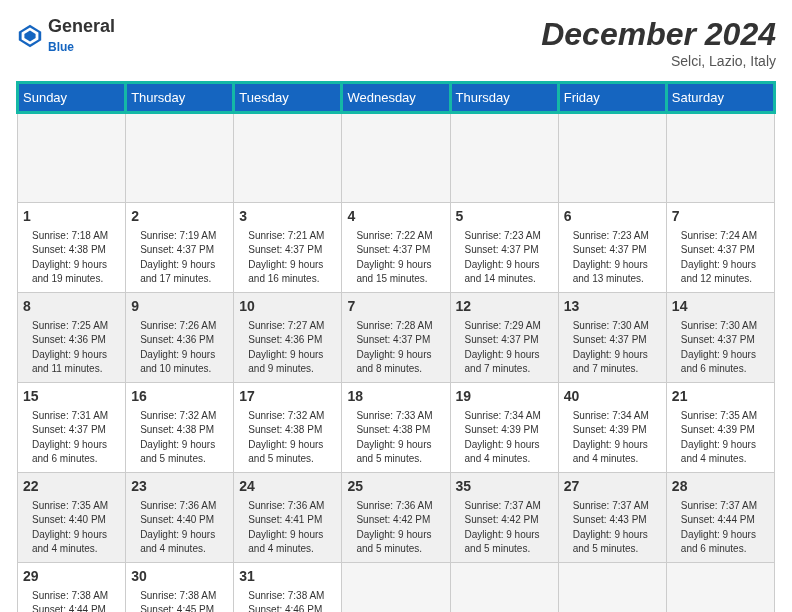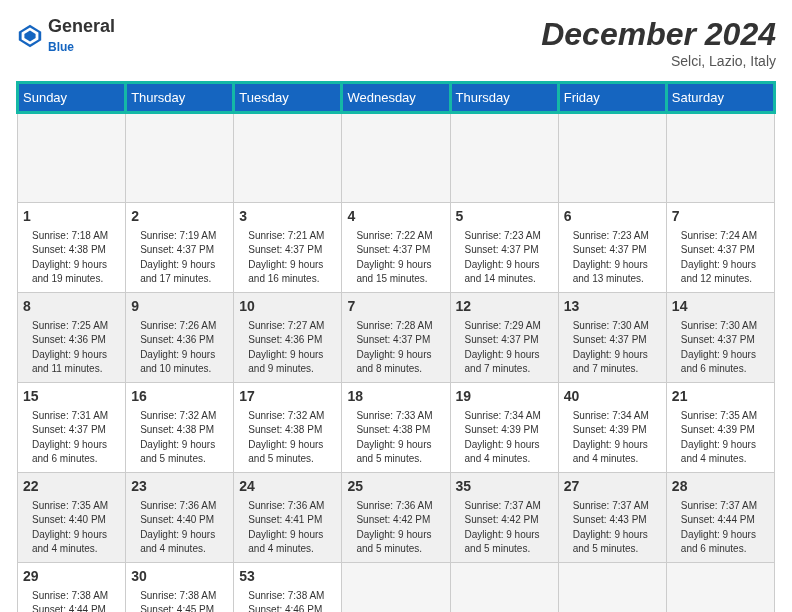--- a/index.html
+++ b/index.html
@@ -258,21 +258,21 @@
       <tr>
         <td>
           <span class="day-number">29</span>
           <div class="day-info">Sunrise: 7:38 AM<br>Sunset: 4:44 PM<br>Daylight: 9 hours and 6 minutes.</div>
         </td>
         <td>
           <span class="day-number">30</span>
           <div class="day-info">Sunrise: 7:38 AM<br>Sunset: 4:45 PM<br>Daylight: 9 hours and 7 minutes.</div>
         </td>
         <td>
-          <span class="day-number">53</span>
+          <span class="day-number">31</span>
           <div class="day-info">Sunrise: 7:38 AM<br>Sunset: 4:46 PM<br>Daylight: 9 hours and 8 minutes.</div>
         </td>
         <td class="empty"></td>
         <td class="empty"></td>
         <td class="empty"></td>
         <td class="empty"></td>
       </tr>
     </tbody>
 </table>
 

